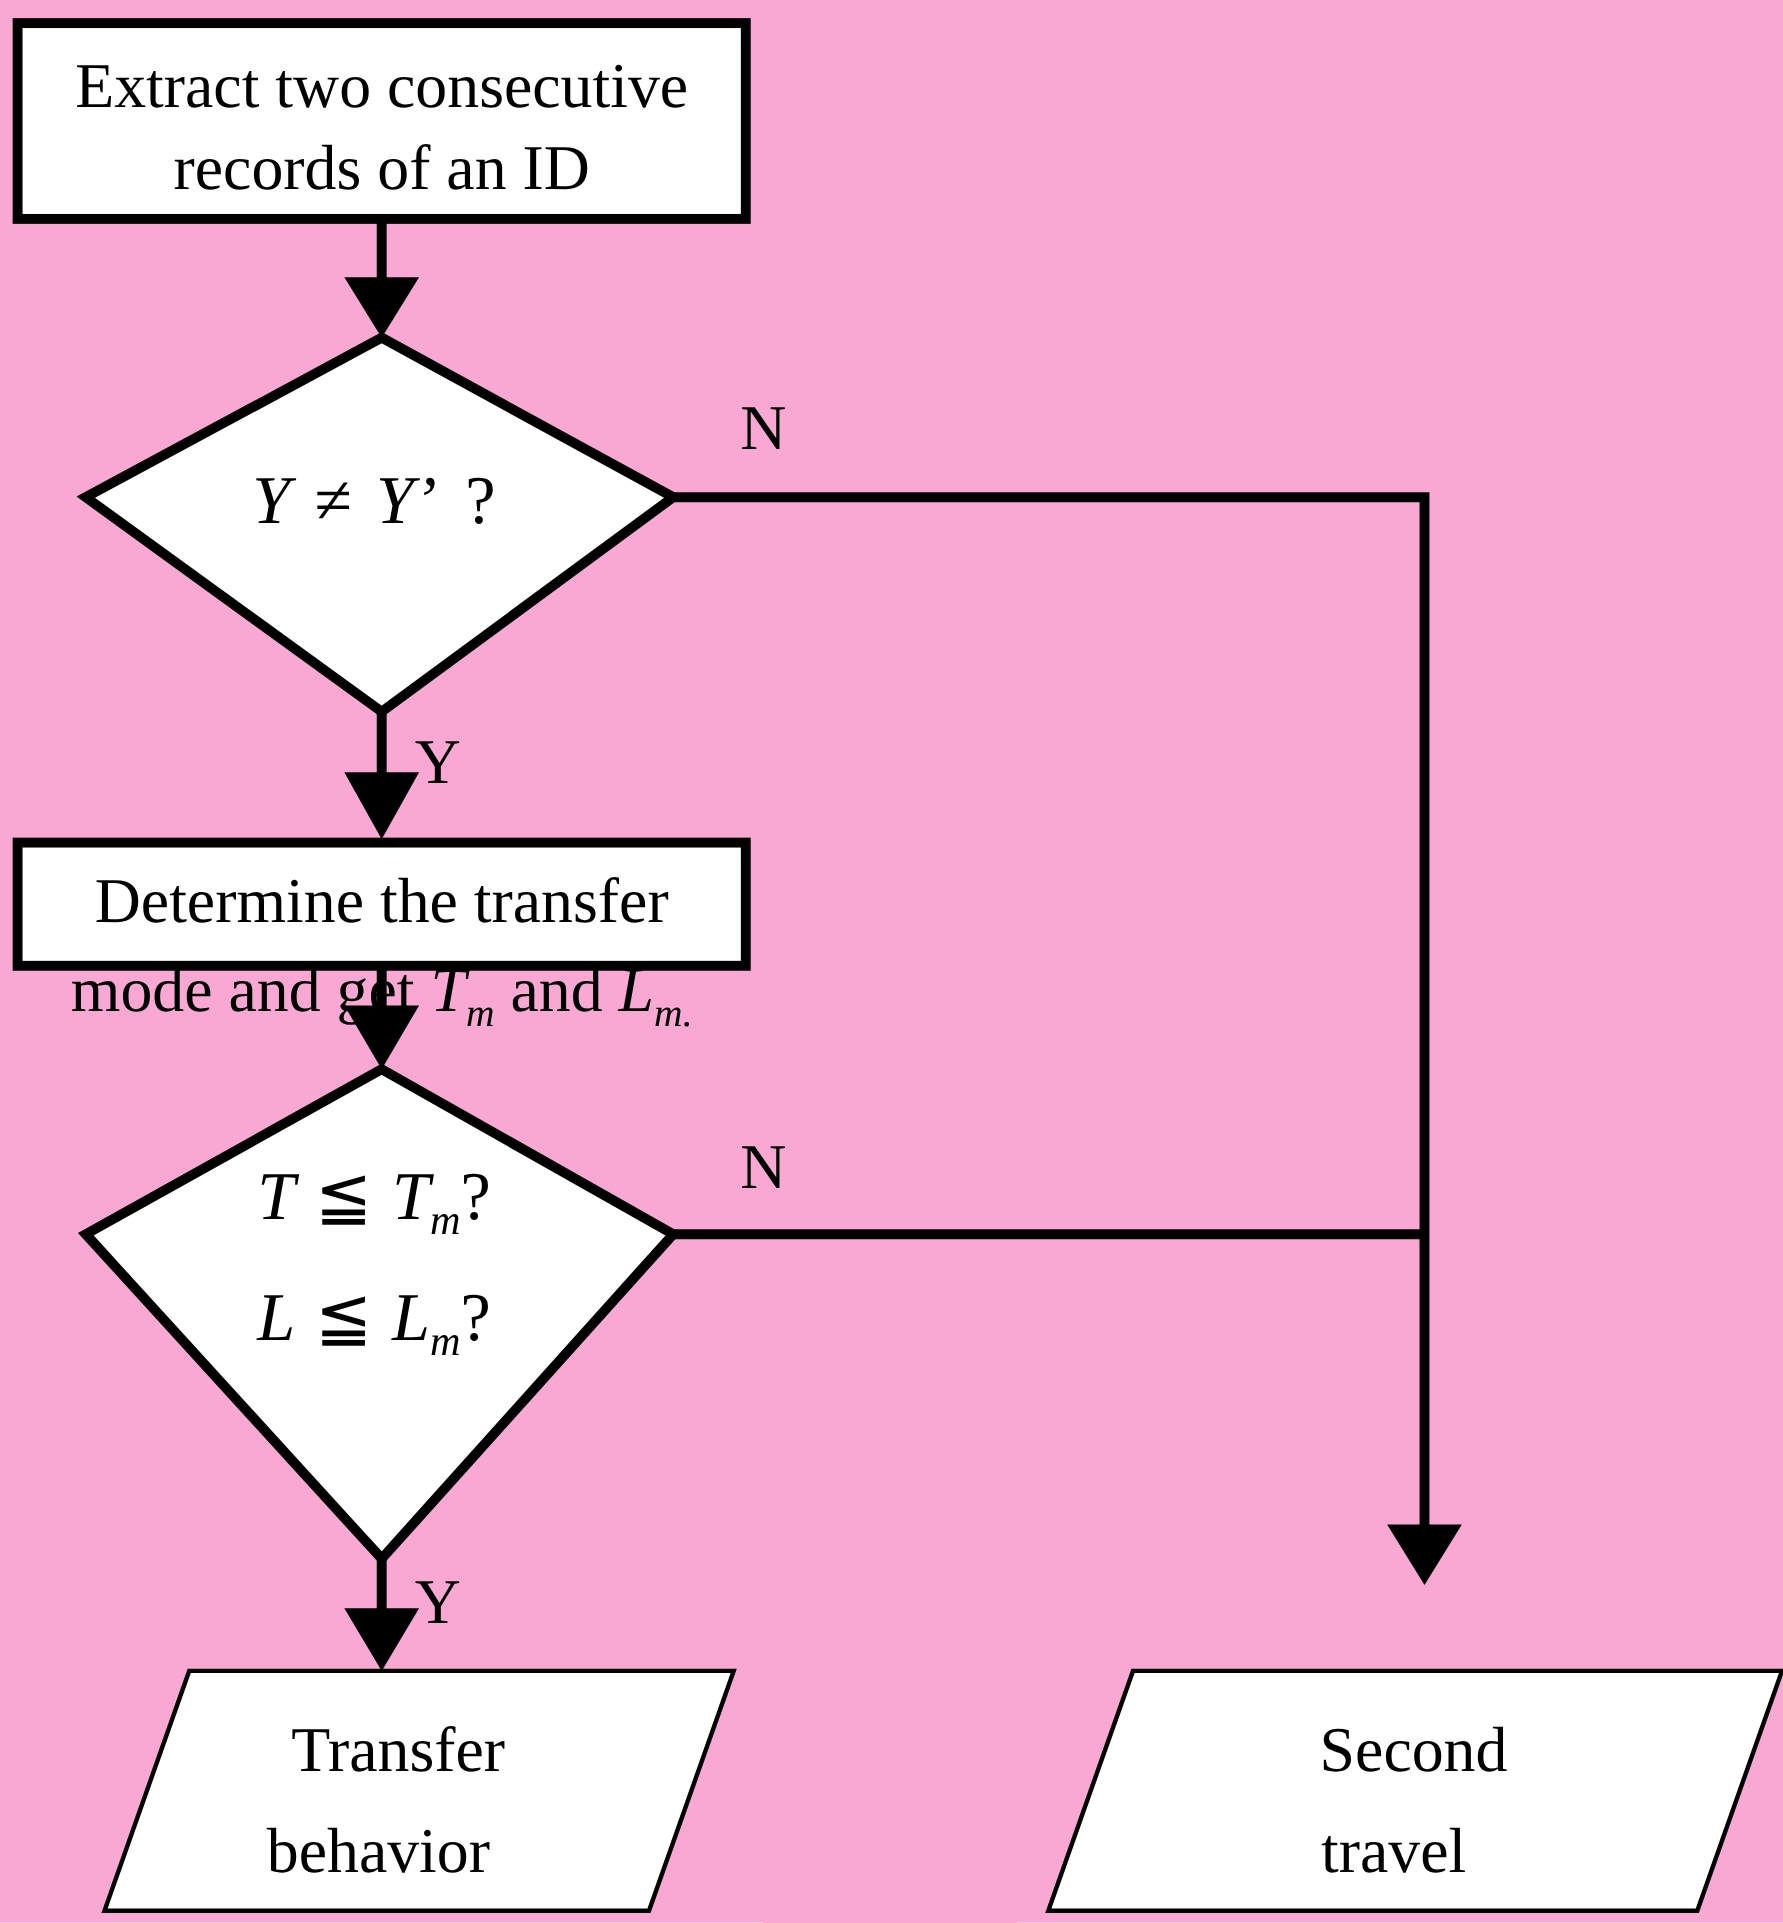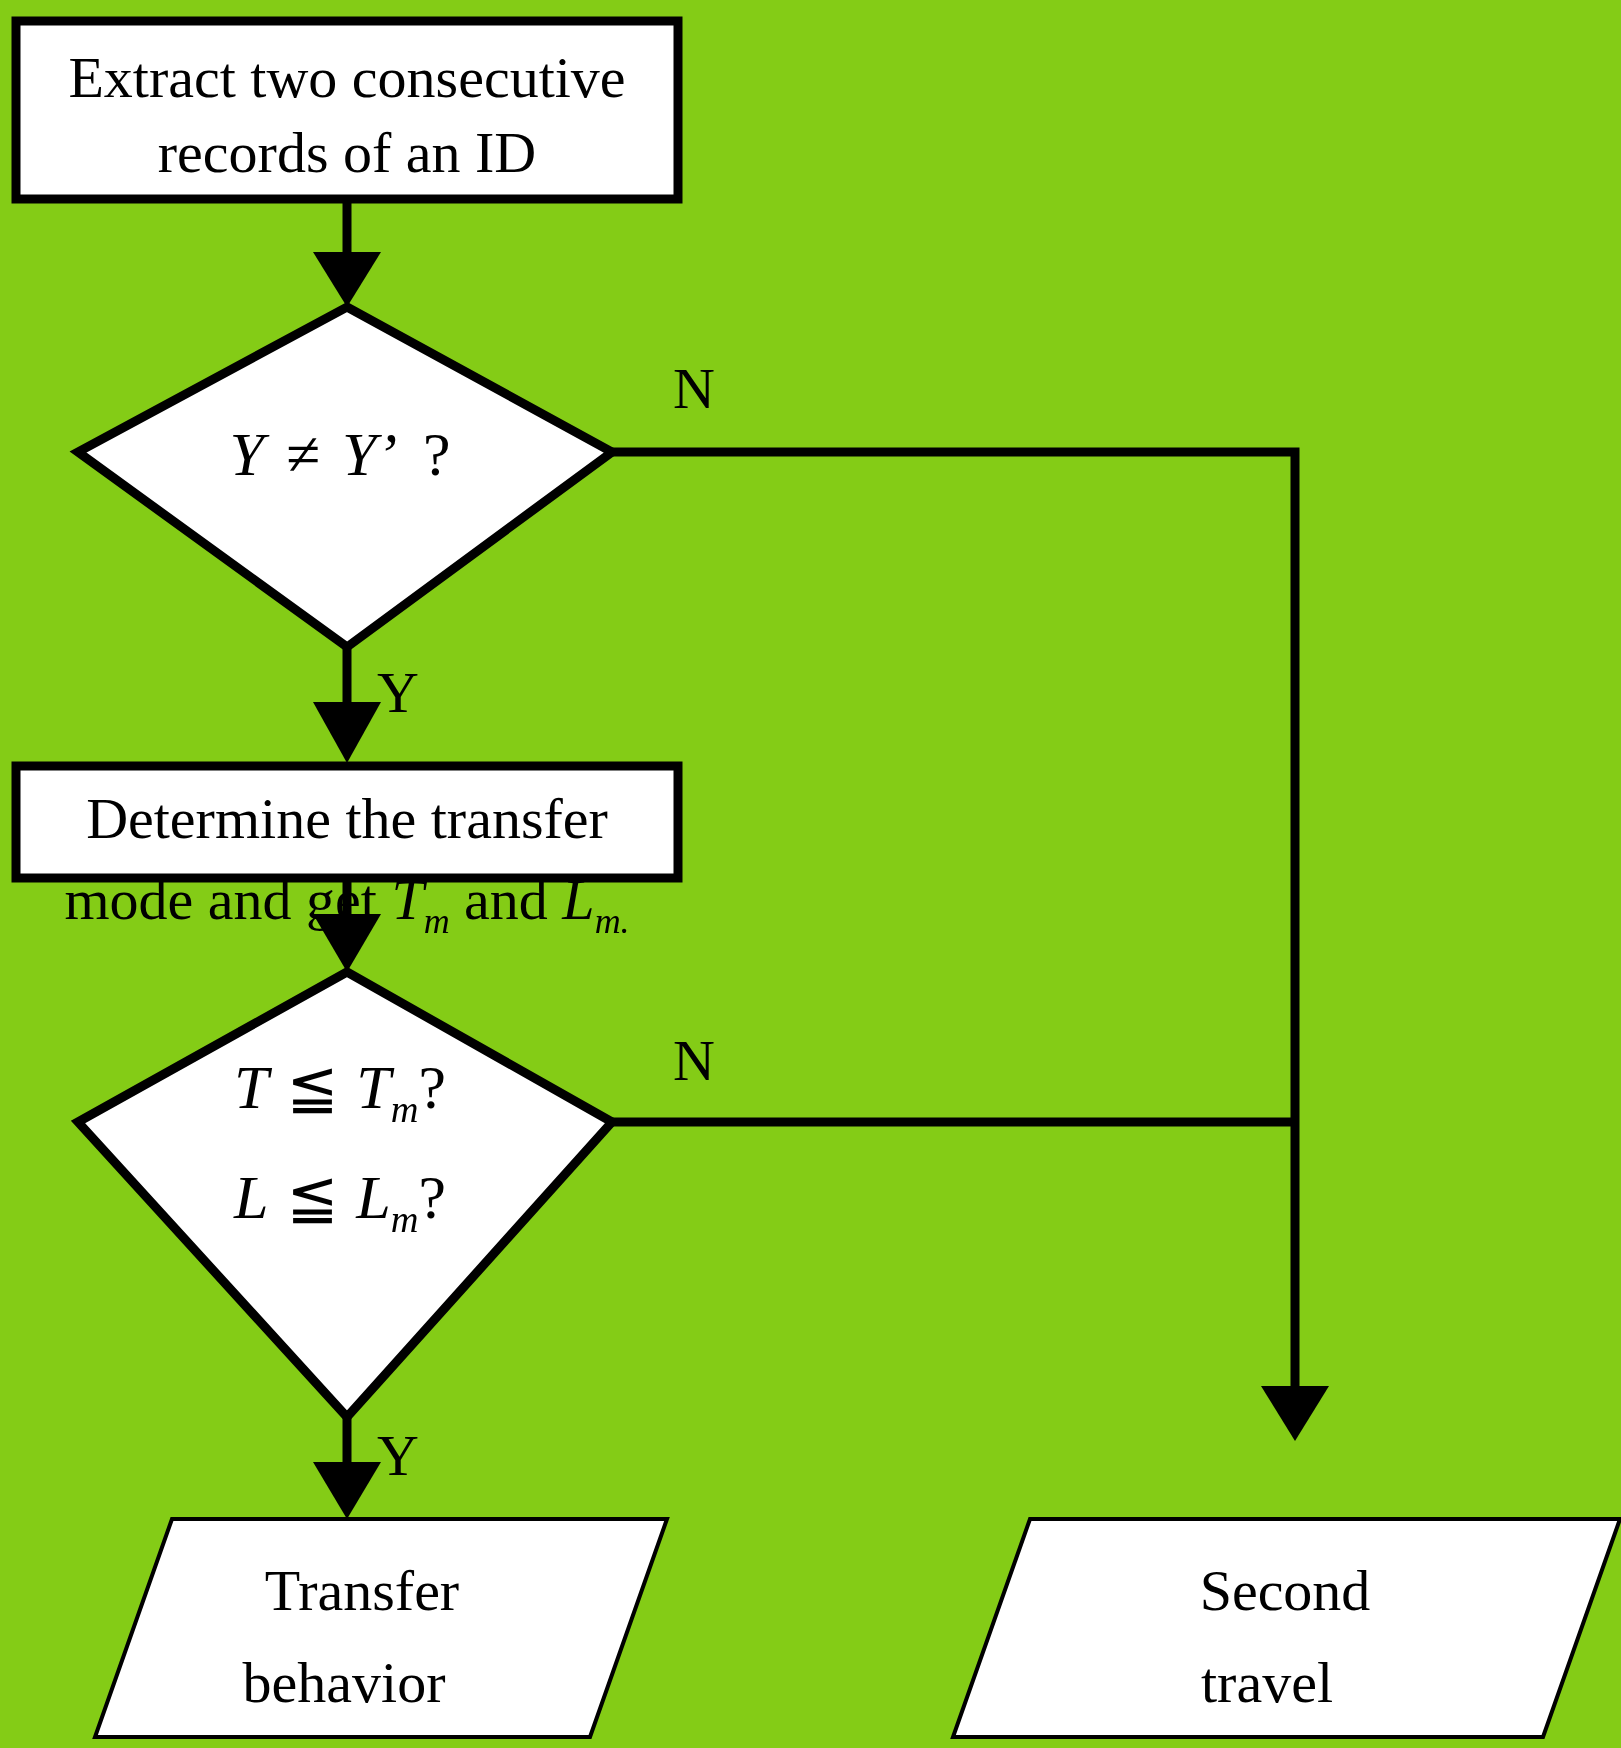--- a/index.html
+++ b/index.html
@@ -7,21 +7,21 @@
     padding: 0;
     background: #ffffff;
   }
   body {
     font-family: "Liberation Serif", "DejaVu Serif", serif;
   }
   #flowchart-root {
     position: relative;
     width: 1621px;
     height: 1748px;
-    background: #84cc16;
+    background: #f9a8d4;
     overflow: hidden;
   }
   svg#chart-svg {
     display: block;
     width: 1621px;
     height: 1748px;
   }
   .node-shape {
     fill: #ffffff;
     stroke: #000000;

